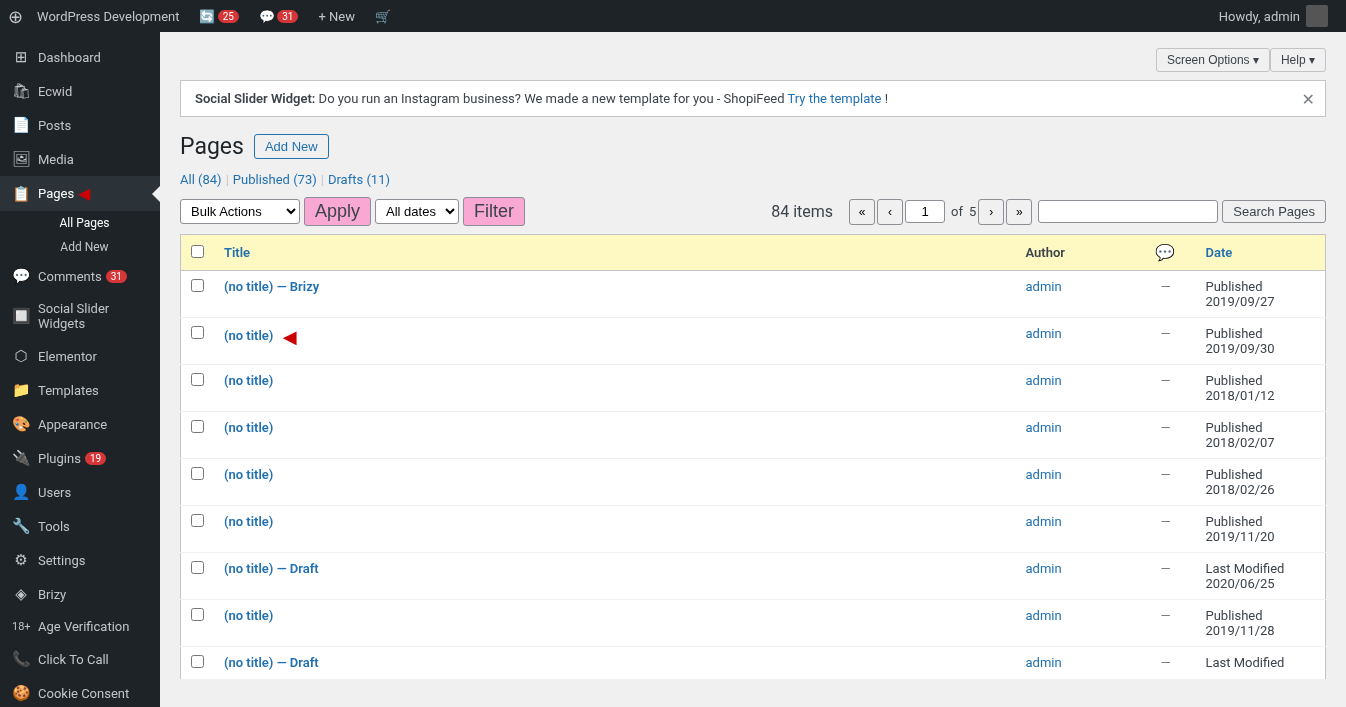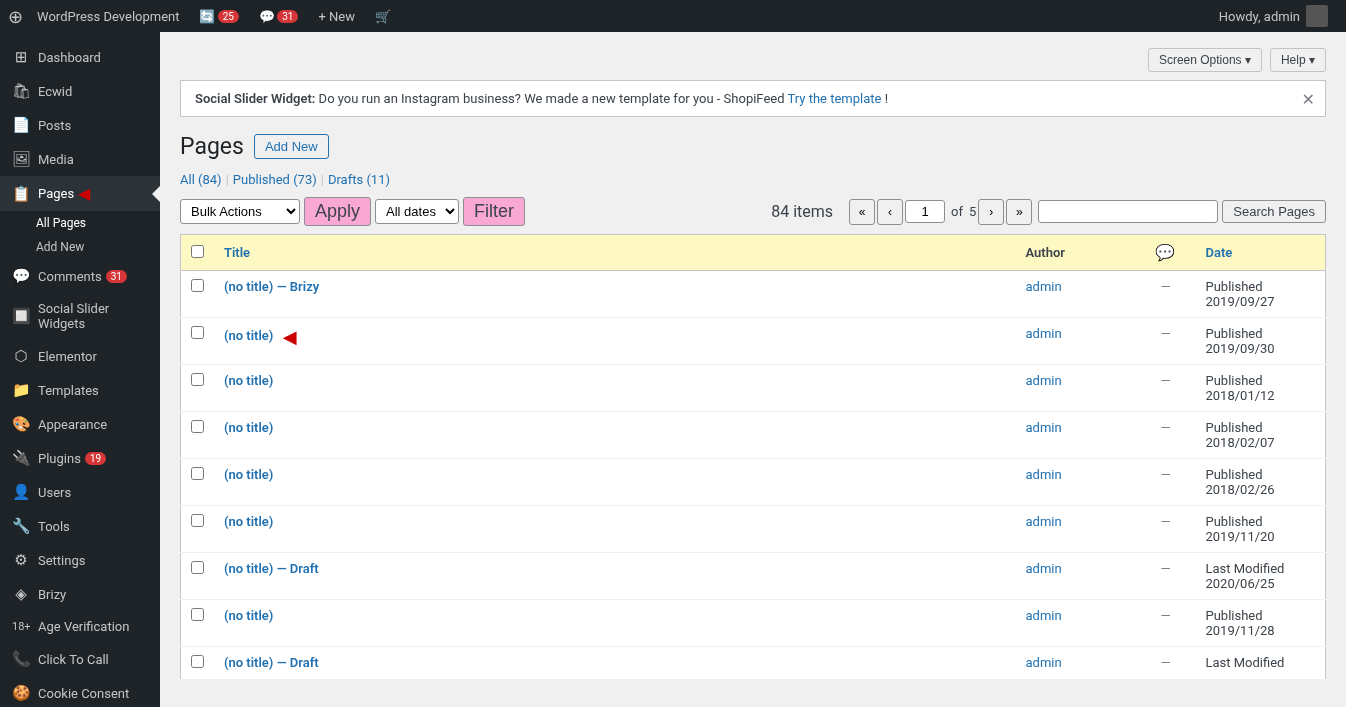--- a/index.html
+++ b/index.html
@@ -46,20 +46,21 @@
     .menu-item.current-parent { background: #2c3338; color: #fff; }
     .menu-item .menu-icon { margin-right: 8px; font-size: 15px; width: 18px; text-align: center; }
     .menu-item .badge { background: #d63638; color: #fff; border-radius: 9px; padding: 1px 5px; font-size: 10px; margin-left: 4px; }
     .submenu-item {
       display: flex;
       align-items: center;
       padding: 5px 27px 5px 36px;
       color: #c3c4c7;
       cursor: pointer;
       font-size: 12px;
+      justify-content: center;
     }
     .submenu-item.active { color: #fff; }
     .arrow-indicator {
       position: absolute;
       right: 0;
       top: 50%;
       transform: translateY(-50%);
       width: 0;
       height: 0;
       border-top: 8px solid transparent;
@@ -73,21 +74,21 @@
       padding: 16px 20px;
       background: #f0f0f1;
       overflow: auto;
     }
 
     
     .content-top-bar {
       display: flex;
       justify-content: flex-end;
       margin-bottom: 8px;
-      gap: 8px;
+      gap: 0;
     }
     .screen-options-btn, .help-btn {
       background: #f0f0f1;
       border: 1px solid #c3c4c7;
       padding: 4px 10px;
       cursor: pointer;
       font-size: 12px;
       color: #3c434a;
       border-radius: 3px;
     }

